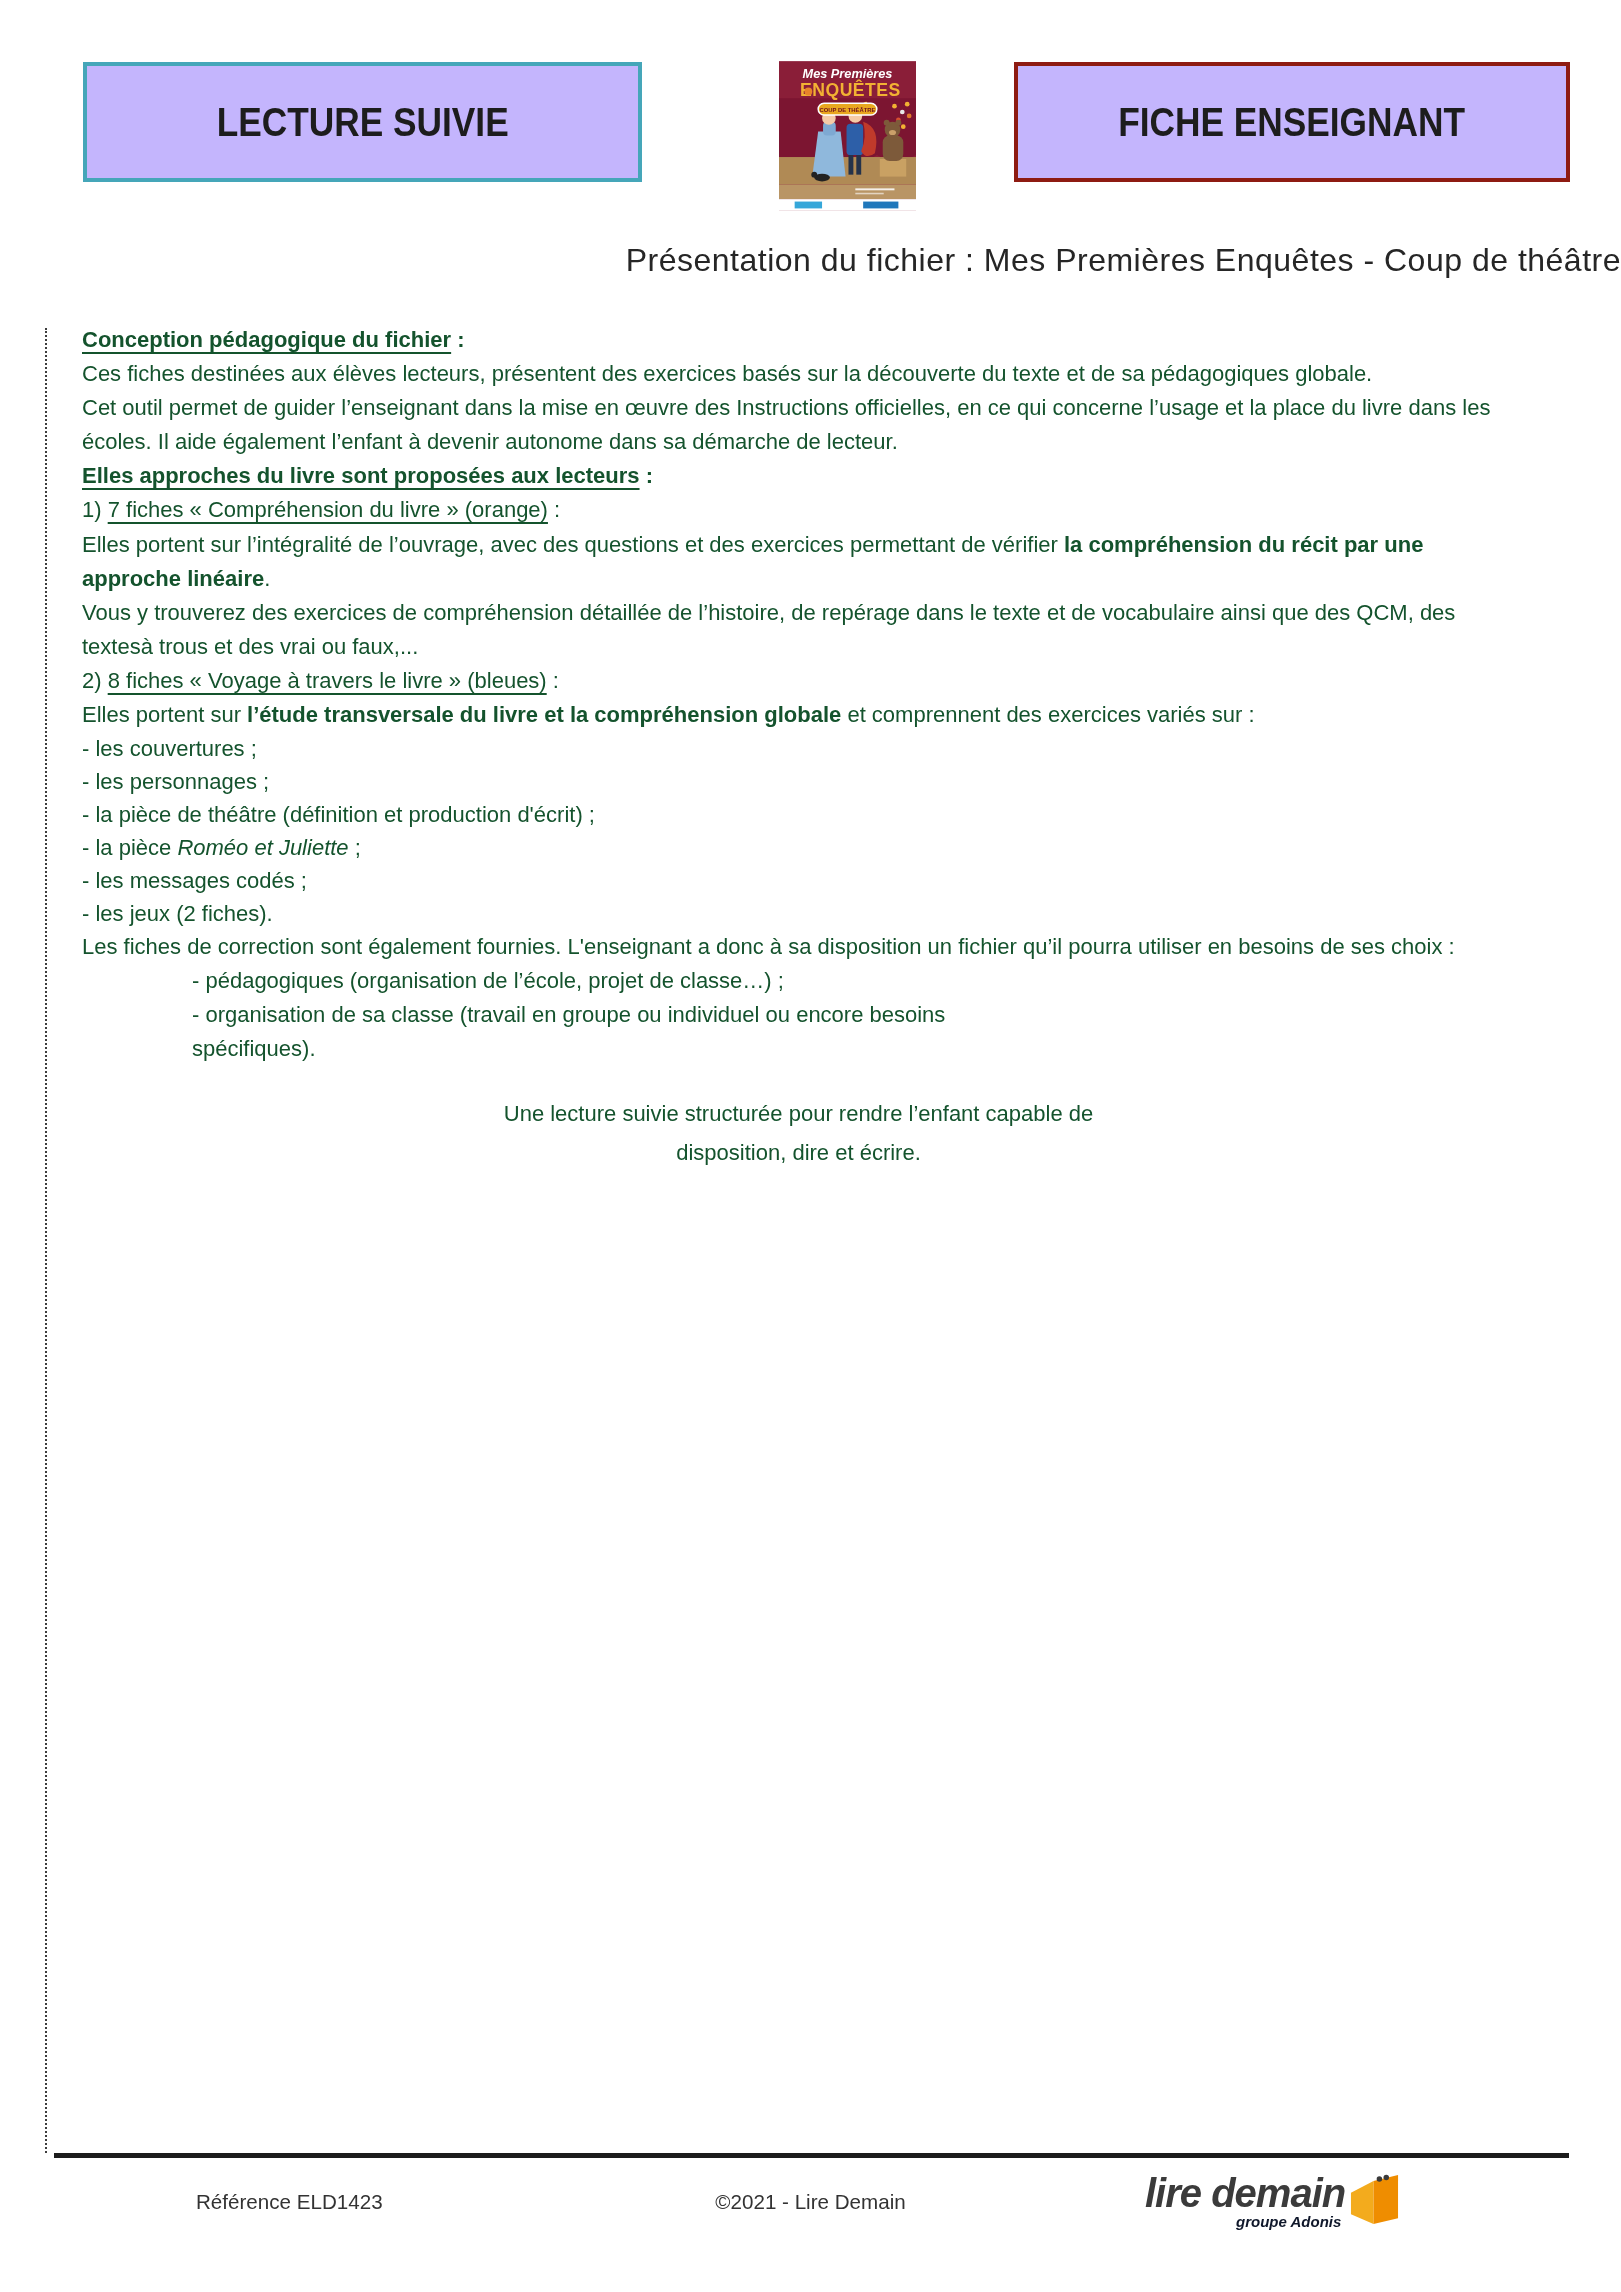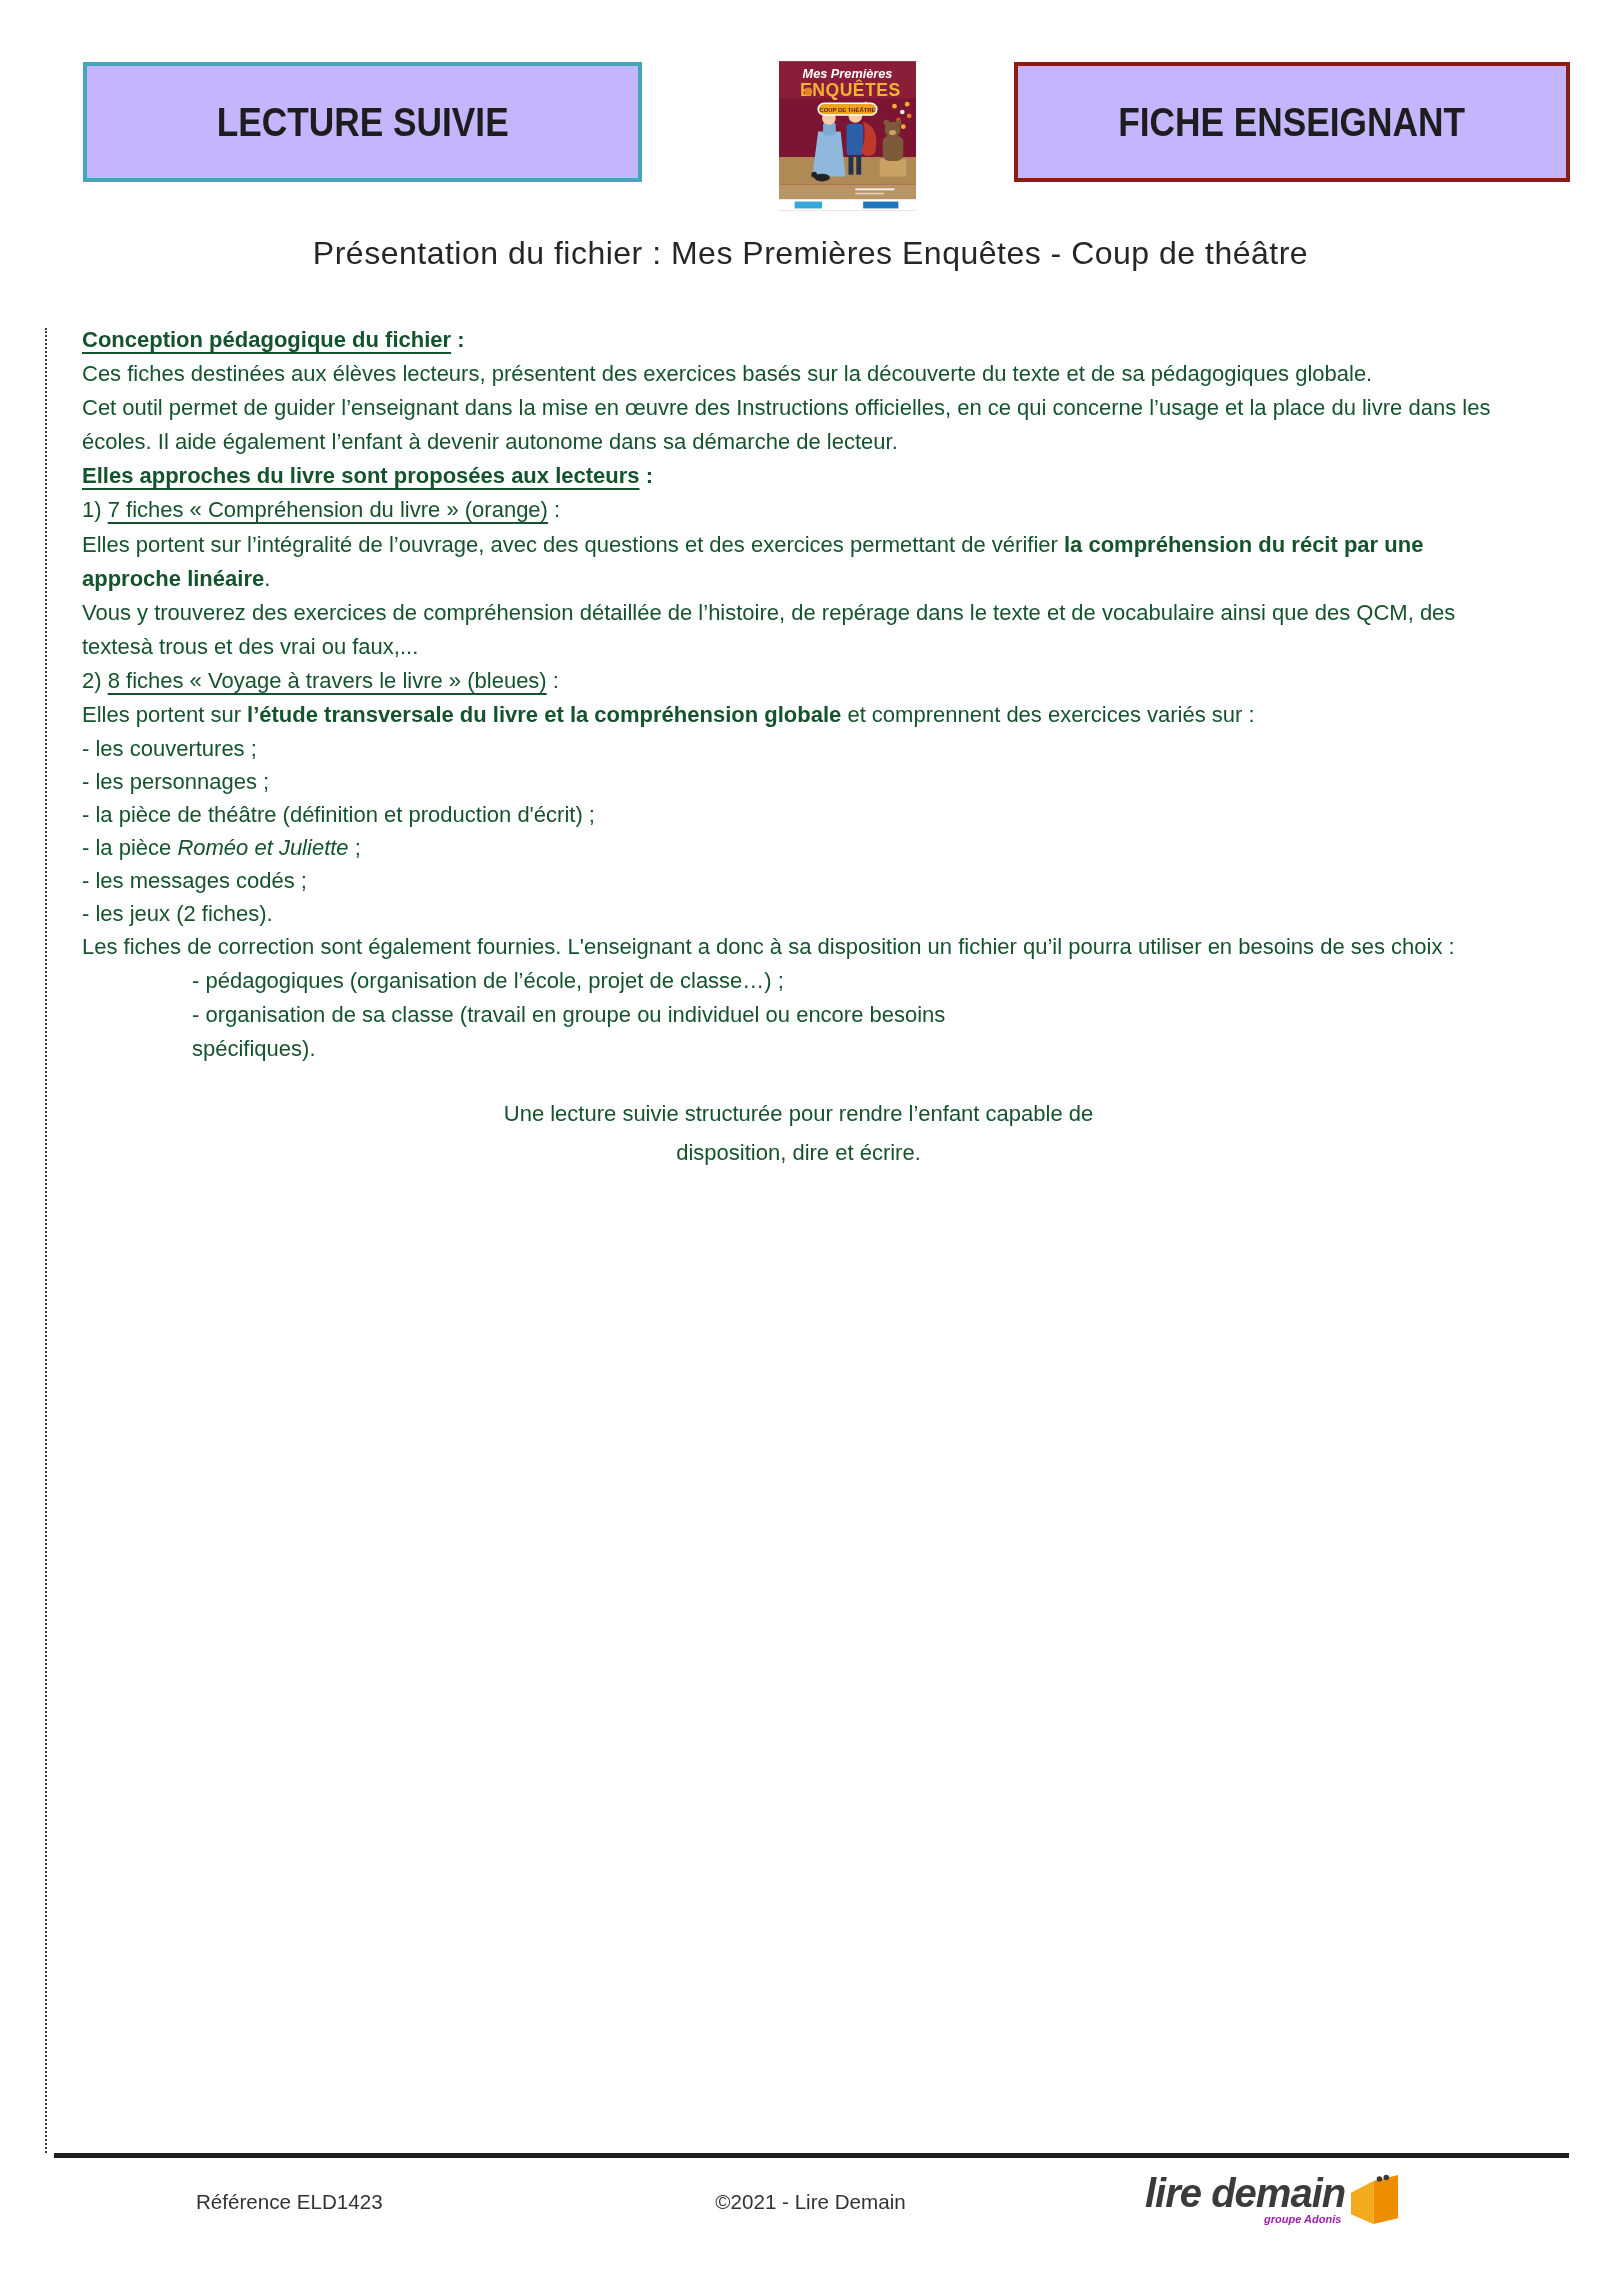--- a/index.html
+++ b/index.html
@@ -14,21 +14,21 @@
   }
   .box-teal{left:83px;width:559px;border:4.9px solid #45a6b9;}
   .box-red{left:1014px;width:556px;border:4.9px solid #8e1b12;}
   .hdr-label{
     font-size:41px;font-weight:bold;color:#1d1d1d;letter-spacing:0px;
     display:inline-block;transform:scaleX(.86);white-space:nowrap;
   }
   .cover{position:absolute;left:779px;top:61px;width:137px;height:150px;}
   
   .page-title{
-    position:absolute;top:235px;left:0;width:100%;text-align:center;
+    position:absolute;top:242px;left:0;width:100%;text-align:right;
     font-size:32px;color:#262626;letter-spacing:0.5px;
   }
   
   .dotted-rule{
     position:absolute;left:45px;top:328px;height:1825px;width:0;
     border-left:2.9px dotted #3c3c3c;
   }
   
   .content{
     position:absolute;top:323px;left:82px;width:1433px;
@@ -53,21 +53,21 @@
   .indents{margin-left:110px;max-width:882px;}
   .indent-item{margin-bottom:9.8px;}
   .tagline{margin-top:27.4px;text-align:center;line-height:1.8;}
   
   .footer-rule{position:absolute;left:54px;top:2153px;width:1515px;height:4.9px;background:#1c1c1c;}
   .footer-ref{position:absolute;left:196px;top:2190px;font-size:20.6px;color:#333;}
   .footer-copy{position:absolute;left:0;top:2190px;width:1621px;text-align:center;font-size:20.6px;color:#333;}
   .logo{position:absolute;left:1145px;top:2171px;display:flex;align-items:flex-start;}
   .logo-txt-wrap{display:flex;flex-direction:column;align-items:flex-end;}
   .logo-text{font-size:40px;font-weight:bold;font-style:italic;color:#3b3b3b;line-height:1.1;letter-spacing:-1px;}
-  .logo-sub{font-size:11px;font-style:italic;font-weight:bold;color:#a21caf;margin-top:-2px;margin-right:3.9px;}
+  .logo-sub{font-size:15px;font-style:italic;font-weight:bold;color:#0f172a;margin-top:-2px;margin-right:3.9px;}
   .logo-icon{margin-left:3.9px;margin-top:2px;}
 </style>
 </head>
 <body>
 
 <div class="hdr-box box-teal">
   <span class="hdr-label">LECTURE SUIVIE</span>
 </div>
 
 <div class="cover">

